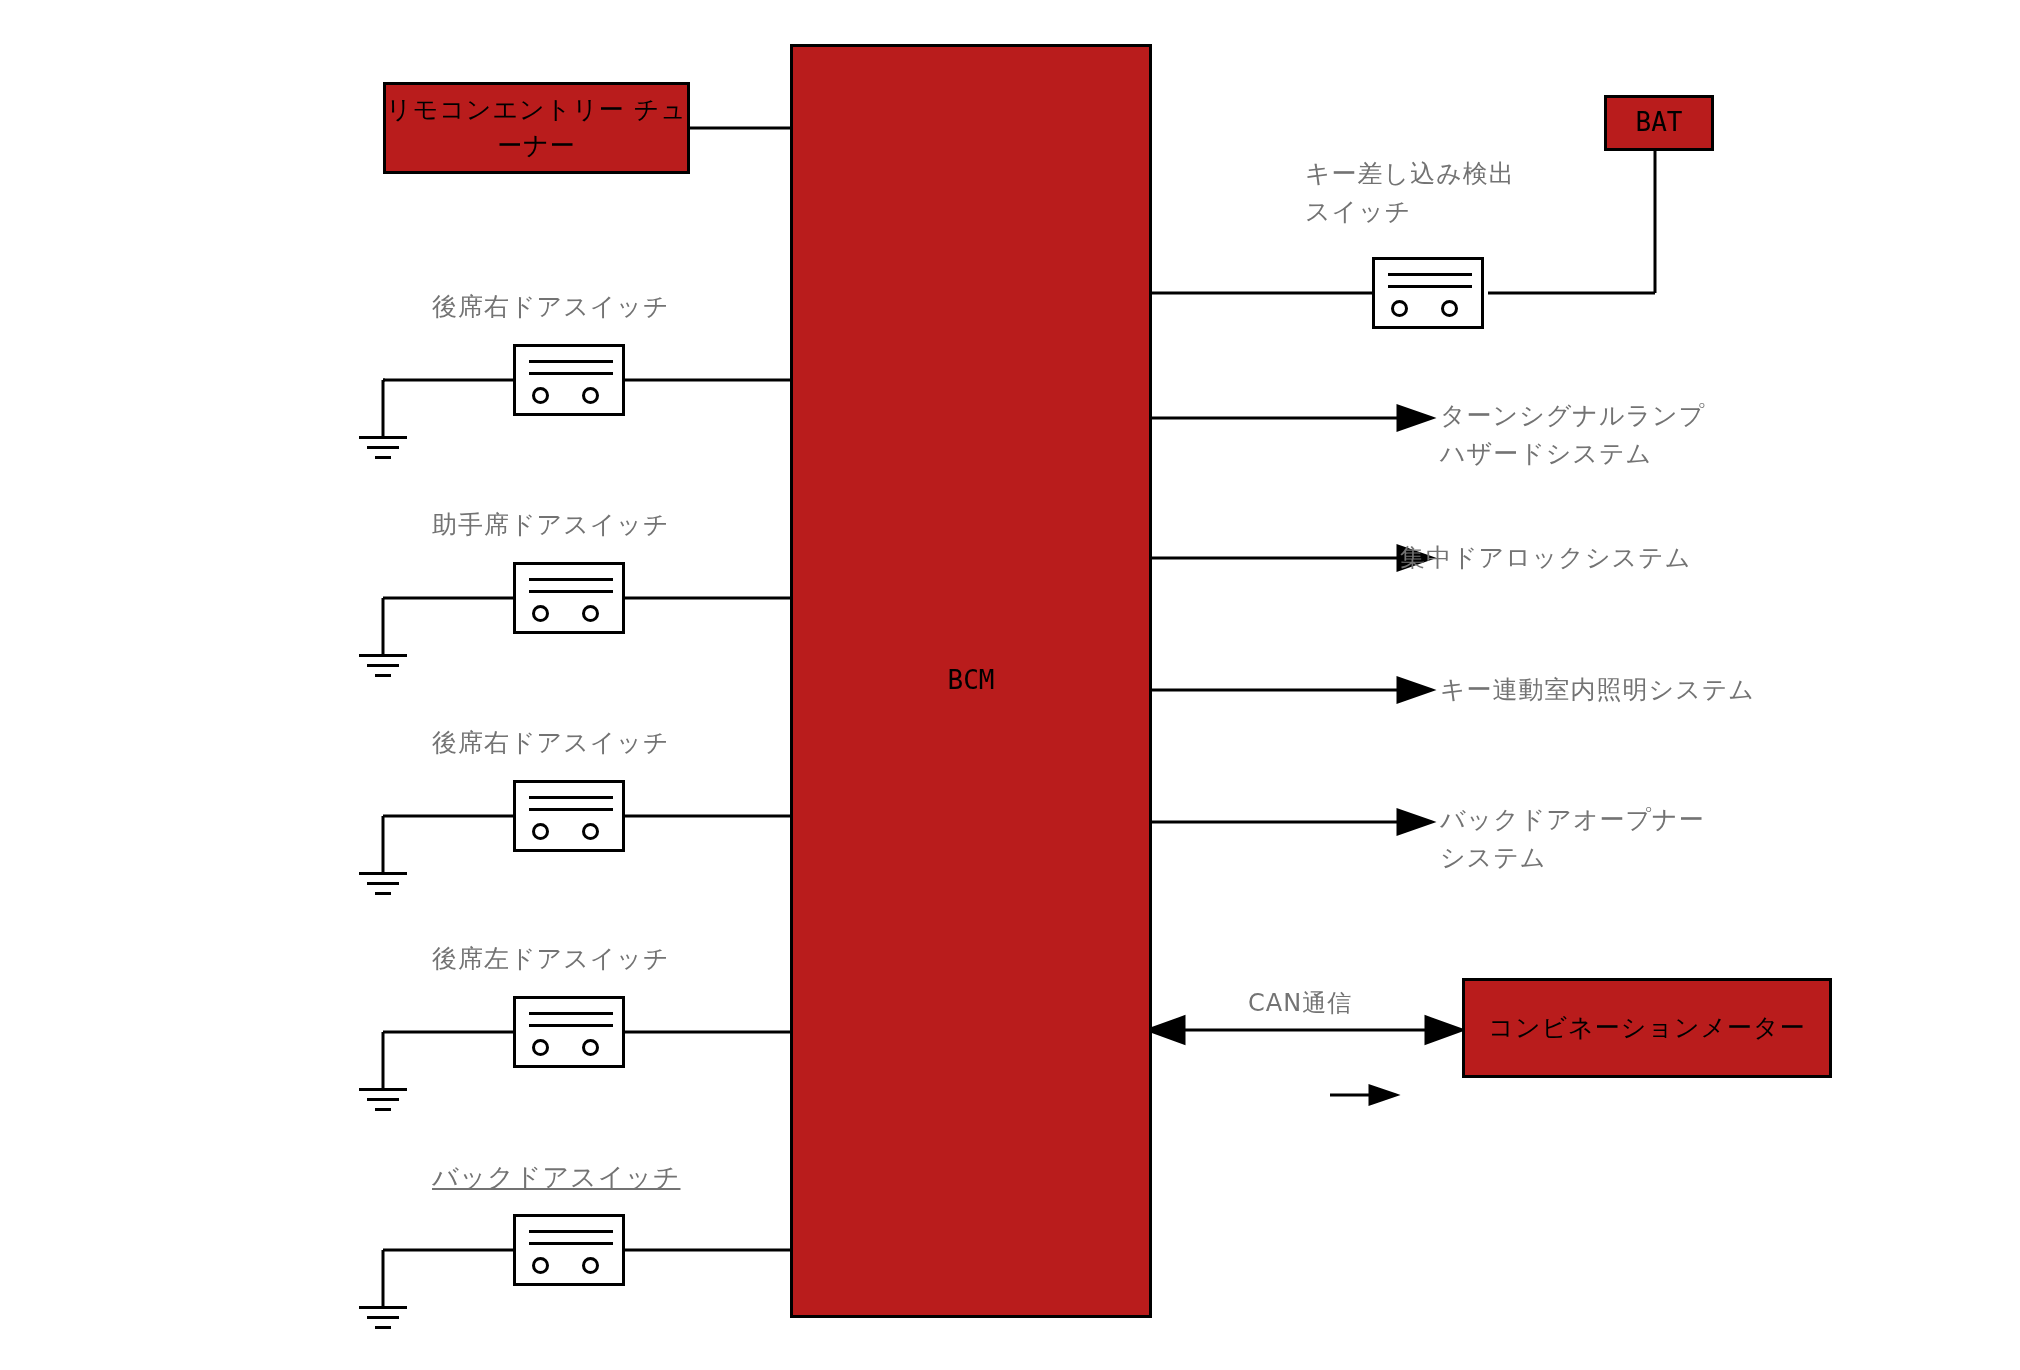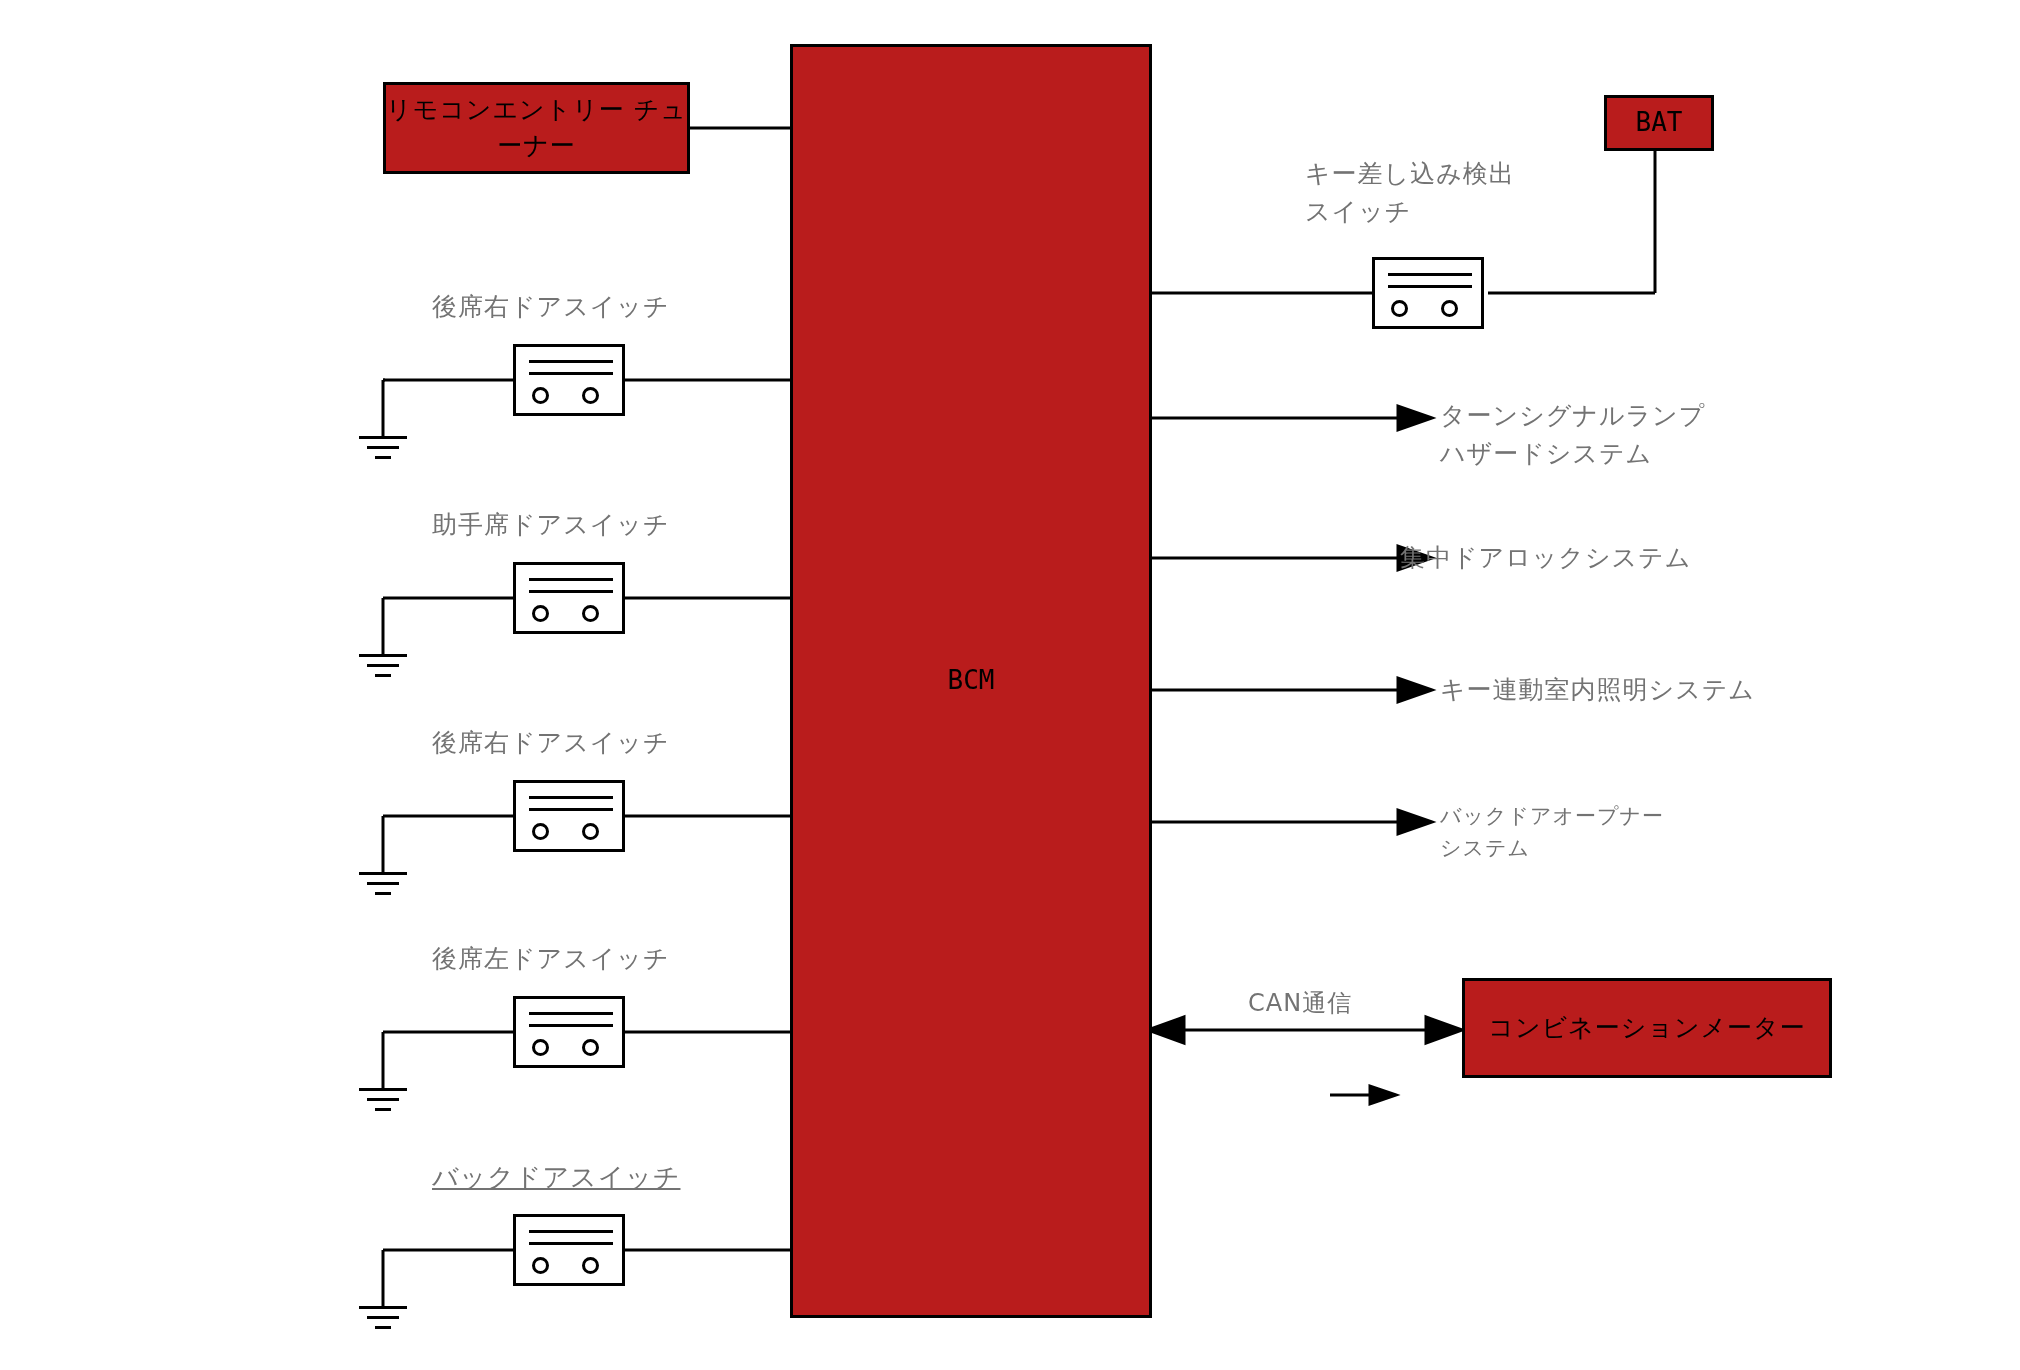--- a/index.html
+++ b/index.html
@@ -247,21 +247,21 @@
   <div class="ground" style="left:359px; top:1306px;">
     <i></i>
       <i></i>
       <i></i>
   </div>
 
   <div class="label jp" style="left:1440px; top:397px; font-size:25px;">ターンシグナルランプ
 ハザードシステム</div>
   <div class="label jp" style="left:1400px; top:539px; font-size:25px;">集中ドアロックシステム</div>
   <div class="label jp" style="left:1440px; top:671px; font-size:25px;">キー連動室内照明システム</div>
-  <div class="label jp" style="left:1440px; top:801px; font-size:21px;">バックドアオープナー
+  <div class="label jp" style="left:1440px; top:801px; font-size:25px;">バックドアオープナー
 システム</div>
 
   <div class="box jp" style="left:1462px; top:978px; width:370px; height:100px; font-size:25px;">
     <span>コンビネーションメーター</span>
   </div>
   <div class="label jp" style="left:1248px; top:985px; font-size:24px;">CAN通信</div>
 
 </div>
 
 </body></html>

